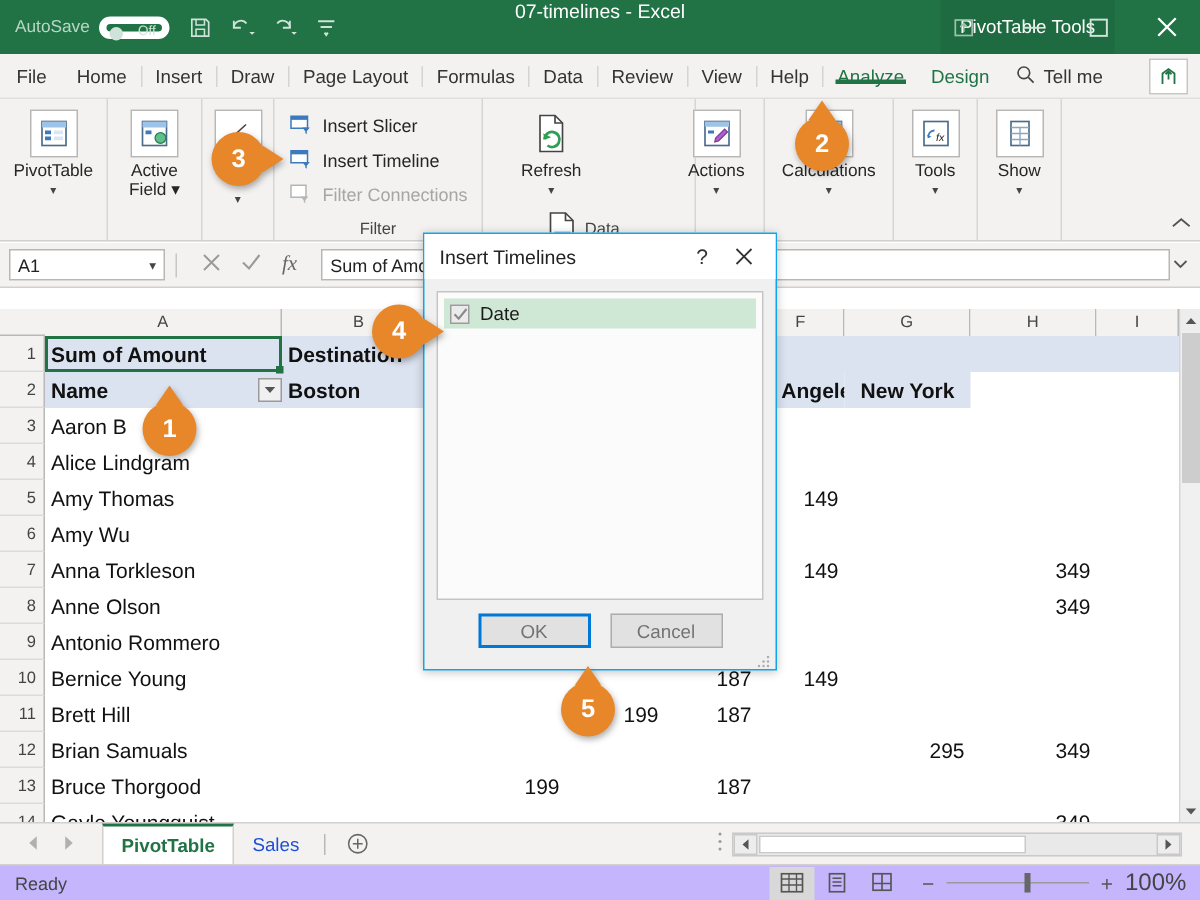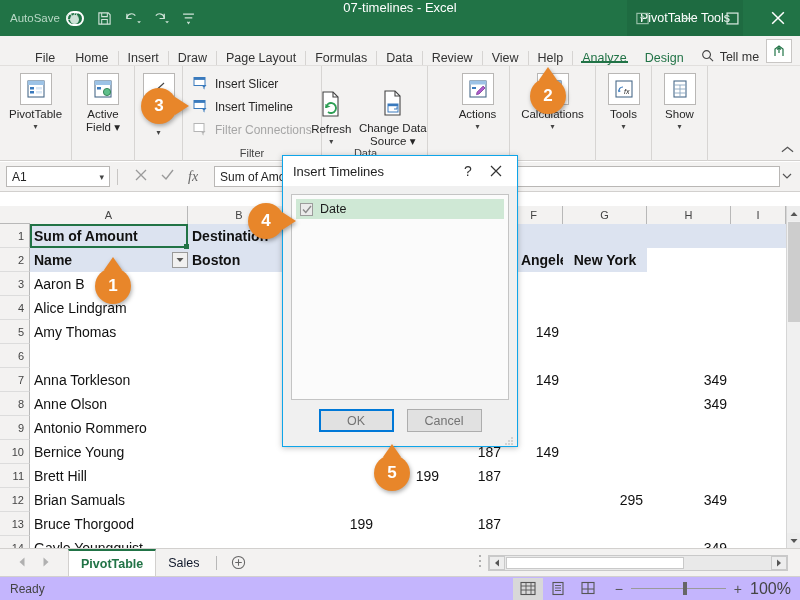--- a/index.html
+++ b/index.html
@@ -23,22 +23,22 @@
     position: absolute; left: 0; top: 0; width: 800px; height: 36px;
     background: #217346;
     display: flex; 
   }
   .qat { display: flex; align-items: center; padding-left: 10px; gap: 2px; }
   .qat-autosave {
     display: flex; align-items: center; gap: 6px;
     color: #b8d8c6; font-size: 11.5px; margin-right: 6px;
   }
   .toggle-pill {
-    width: 18px; height: 15px; border-radius: 8px;
-    border: 2px solid #ffffff; position: relative;
+    width: 47px; height: 15px; border-radius: 8px;
+    border: 5px solid #ffffff; position: relative;
     display: inline-block;
   }
   .toggle-pill::before {
     content: ""; position: absolute; left: 2px; top: 2.5px;
     width: 9px; height: 9px; border-radius: 50%; background: #cfe3d8;
   }
   .toggle-pill .off-label {
     position: absolute; right: 4px; top: -1px; font-size: 9px; color: #cfe3d8;
   }
   .qat-btn {
@@ -64,23 +64,22 @@
   .win-btn {
     width: 45px; height: 36px; display: flex; align-items: center; justify-content: center;
     color: #cfe3d8;
   }
   .win-btn.close { color: #ffffff; }
 
   
   .tabstrip {
     position: absolute; left: 0; top: 36px; width: 800px; height: 30px;
     background: #f3f2f1;
-    display: flex; align-items: flex-end;
+    display: flex; align-items: center;
     border-bottom: 1px solid #e1dfdd;
-    padding-left: 24px;
   }
   .rtab {
     display: flex; align-items: center; padding: 0 9px;
     color: #333333; font-size: 12.5px; position: relative;
     border-right: 1px solid #d6d4d2;
   }
   .rtab.file { color: #333; border-right: none; padding: 0 11px; }
   .rtab.nosep { border-right: none; }
   .rtab.active { color: #217346; font-weight: normal; }
   .rtab.active::after {
@@ -226,21 +225,21 @@
 
   
   .sheetbar {
     position: absolute; left: 0; top: 548px; width: 800px; height: 28px;
     background: #f3f2f1; border-top: 1px solid #d2d0ce;
     display: flex; align-items: center;
   }
   .navarrows { display: flex; gap: 16px; padding: 0 18px; color: #a0a0a0; }
   .sheettab {
     height: 27px; display: flex; align-items: center; padding: 0 12px;
-    font-size: 12.5px; color: #0f172a;
+    font-size: 12.5px; color: #1d4ed8;
   }
   .sheettab.active {
     background: #ffffff; color: #217346; font-weight: bold;
     border-top: 2px solid #217346;
     border-left: 1px solid #d2d0ce; border-right: 1px solid #d2d0ce;
   }
   .tabdivider { width: 1px; height: 14px; background: #b8b8b8; margin: 0 4px; }
   .addsheet { margin-left: 10px; color: #555; display: flex; align-items: center; }
   .hdots { margin-left: auto; color: #888; letter-spacing: 0; padding-right: 6px; }
   .hscroll {
@@ -518,21 +517,21 @@
           <svg width="16" height="15" viewBox="0 0 16 15">
               <rect x="1" y="1.5" width="10" height="8" fill="#fff" stroke="#b5b5b5" stroke-width="1"></rect>
               <path d="M7.5 9l5 0-2 2.5v2l-1-.8v-1.2z" fill="#b5b5b5"></path>
             </svg>
         </span>
         <span>Filter Connections</span>
       </div>
       <div class="gname">Filter</div>
     </div>
 
-    <div class="rgroup" style="left:304px; width:124px; flex-direction:row; align-items:center;">
+    <div class="rgroup" style="left:340px; width:124px; flex-direction:column; align-items:flex-start;">
       <div class="bigbtn" style="width:55px;">
         <div class="bigicon noborder">
           <svg width="26" height="28" viewBox="0 0 26 28">
               <path d="M5 2h10l5 5v19H5z" fill="#fff" stroke="#444" stroke-width="1.1"></path>
               <path d="M15 2v5h5" fill="none" stroke="#444" stroke-width="1.1"></path>
               <path d="M8 18a5 5 0 1 1 2 4" fill="none" stroke="#2e9e54" stroke-width="1.8"></path>
               <path d="M7 14l1.5 4 4-1.5z" fill="#2e9e54"></path>
             </svg>
         </div>
         <div class="biglabel">Refresh</div>
@@ -690,20 +689,21 @@
 
     <div class="filterbtn" style="left:172px;top:60px;">
       <svg width="8" height="6" viewBox="0 0 8 6">
           <path d="M0.5 1l3.5 4 3.5-4z" fill="#555"></path>
         </svg>
     </div>
 
     <div class="gridcell" style="left:30px;top:80px;width:158px;">Aaron B</div>
     <div class="gridcell" style="left:30px;top:104px;width:158px;">Alice Lindgram</div>
     <div class="gridcell" style="left:30px;top:128px;width:158px;">Amy Thomas</div>
+    <div class="gridcell" style="left:30px;top:152px;width:158px;">Amy Wu</div>
     <div class="gridcell" style="left:30px;top:176px;width:158px;">Anna Torkleson</div>
     <div class="gridcell" style="left:30px;top:200px;width:158px;">Anne Olson</div>
     <div class="gridcell" style="left:30px;top:224px;width:158px;">Antonio Rommero</div>
     <div class="gridcell" style="left:30px;top:248px;width:158px;">Bernice Young</div>
     <div class="gridcell" style="left:30px;top:272px;width:158px;">Brett Hill</div>
     <div class="gridcell" style="left:30px;top:296px;width:158px;">Brian Samuals</div>
     <div class="gridcell" style="left:30px;top:320px;width:158px;">Bruce Thorgood</div>
     <div class="gridcell" style="left:30px;top:344px;width:158px;">Gayle Youngquist</div>
 
     <div class="gridcell num" style="left:505px;top:128px;width:58px;">149</div>

